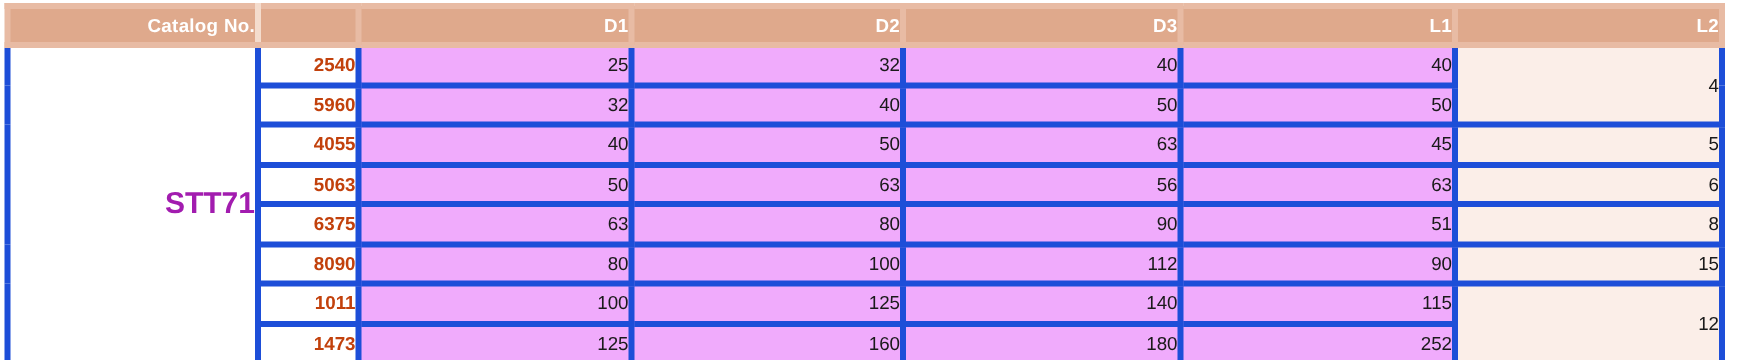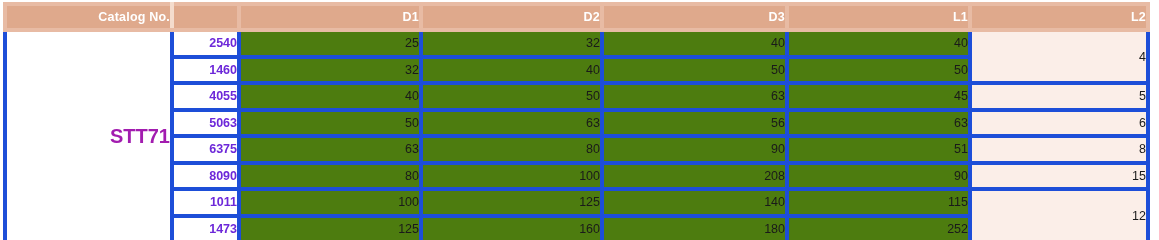--- a/index.html
+++ b/index.html
@@ -54,26 +54,26 @@
   }
   
   td.cell-series {
     background: #ffffff;
     color: #a21caf;
     font-weight: bold;
     font-size: 20px;
   }
   td.cell-code {
     background: #ffffff;
-    color: #6d28d9;
+    color: #c2410c;
     font-weight: bold;
     font-size: 12.5px;
   }
   td.cell-val {
-    background: #4d7c0f;
+    background: #f0abfc;
     color: #1a1a1a;
     font-weight: normal;
     font-size: 12.5px;
     height: 22.5px;
   }
   td.cell-l2 {
     background: #fbeee8;
     color: #1a1a1a;
     font-size: 12.5px;
   }
@@ -115,21 +115,21 @@
         <tr>
           <td class="cell-series" rowspan="8">STT71</td>
           <td class="cell-code">2540</td>
           <td class="cell-val">25</td>
           <td class="cell-val">32</td>
           <td class="cell-val">40</td>
           <td class="cell-val">40</td>
           <td class="cell-l2" rowspan="2">4</td>
         </tr>
         <tr>
-          <td class="cell-code">1460</td>
+          <td class="cell-code">5960</td>
           <td class="cell-val">32</td>
           <td class="cell-val">40</td>
           <td class="cell-val">50</td>
           <td class="cell-val">50</td>
         </tr>
         <tr>
           <td class="cell-code">4055</td>
           <td class="cell-val">40</td>
           <td class="cell-val">50</td>
           <td class="cell-val">63</td>
@@ -149,21 +149,21 @@
           <td class="cell-val">63</td>
           <td class="cell-val">80</td>
           <td class="cell-val">90</td>
           <td class="cell-val">51</td>
           <td class="cell-l2" rowspan="1">8</td>
         </tr>
         <tr>
           <td class="cell-code">8090</td>
           <td class="cell-val">80</td>
           <td class="cell-val">100</td>
-          <td class="cell-val">208</td>
+          <td class="cell-val">112</td>
           <td class="cell-val">90</td>
           <td class="cell-l2" rowspan="1">15</td>
         </tr>
         <tr>
           <td class="cell-code">1011</td>
           <td class="cell-val">100</td>
           <td class="cell-val">125</td>
           <td class="cell-val">140</td>
           <td class="cell-val">115</td>
           <td class="cell-l2" rowspan="2">12</td>

